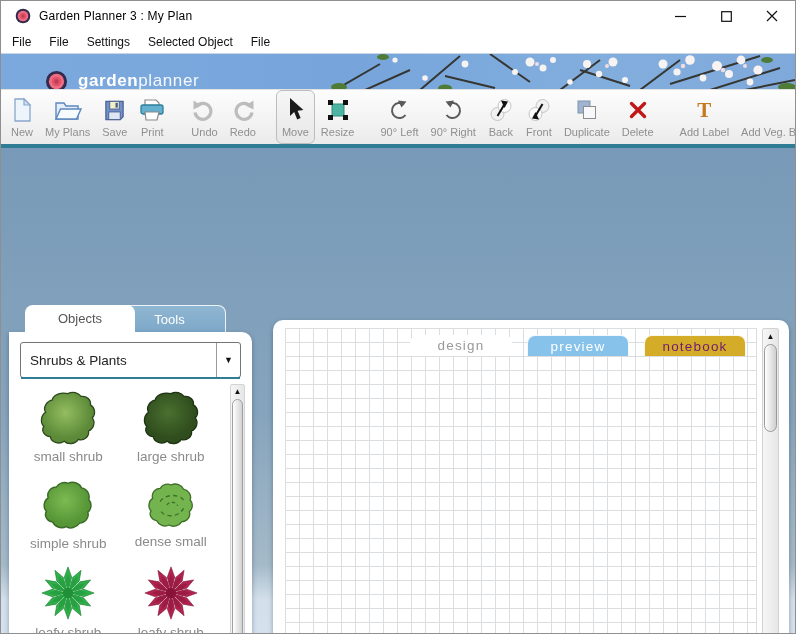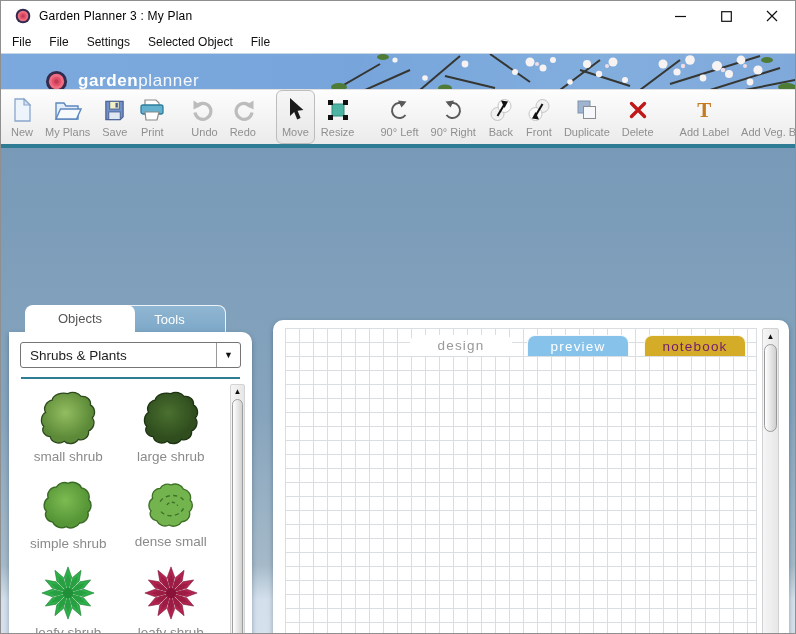--- a/index.html
+++ b/index.html
@@ -41,21 +41,21 @@
   .main { position:absolute; top:147px; left:0; right:0; bottom:0;
     background:linear-gradient(180deg,#789ab8 0%,#86a4bd 55%,#a5bac9 86%,#d3dfeb 93%,#d5e1ed 100%); }
   
   .lp-tab { position:absolute; height:27px; border-radius:8px 8px 0 0; display:flex;
     align-items:center; justify-content:center; font-size:13px; }
   .lp-tab.objects { left:24px; top:157px; width:110px; background:#fff; color:#555; z-index:3; }
   .lp-tab.tools { left:112px; top:157px; width:113px; background:linear-gradient(#8fb6d2,#7ea8c8);
     border:1px solid rgba(255,255,255,.85); border-bottom:none; color:#fff; z-index:2; }
   .lp-body { position:absolute; left:8px; top:184px; width:243px; height:438px; background:#fff;
     border-radius:0 10px 10px 10px; box-shadow:0 2px 5px rgba(20,40,60,.35); z-index:2; }
-  .category-select { position:absolute; left:11px; right:11px; top:10px; height:26px;
+  .category-select { position:absolute; left:11px; right:11px; top:10px; height:36px;
     border:1px solid #757575; border-radius:3px; background:#fff; display:flex; align-items:center;justify-content:center; }
   .category-value { flex:1; padding-left:9px; font-size:13.5px; color:#222; }
   .category-arrow { width:24px; align-self:stretch; border-left:1px solid #9a9a9a; display:flex;
     align-items:center; justify-content:center; font-size:9px; color:#111; }
   .lp-line-top { position:absolute; left:12px; right:12px; top:45px; height:2px; background:#2e7d95; }
   .plant-grid { position:absolute; left:8px; right:30px; top:50px; bottom:36px;
     display:grid; grid-template-columns:1fr 1fr; grid-template-rows:repeat(4,1fr); }
   .plant-item { display:flex; flex-direction:column; align-items:center; justify-content:center; gap:4px; }
   .plant-label { font-size:13.5px; color:#8a8a8a; }
   .lp-scroll { position:absolute; right:7px; top:52px; bottom:24px; width:15px;

